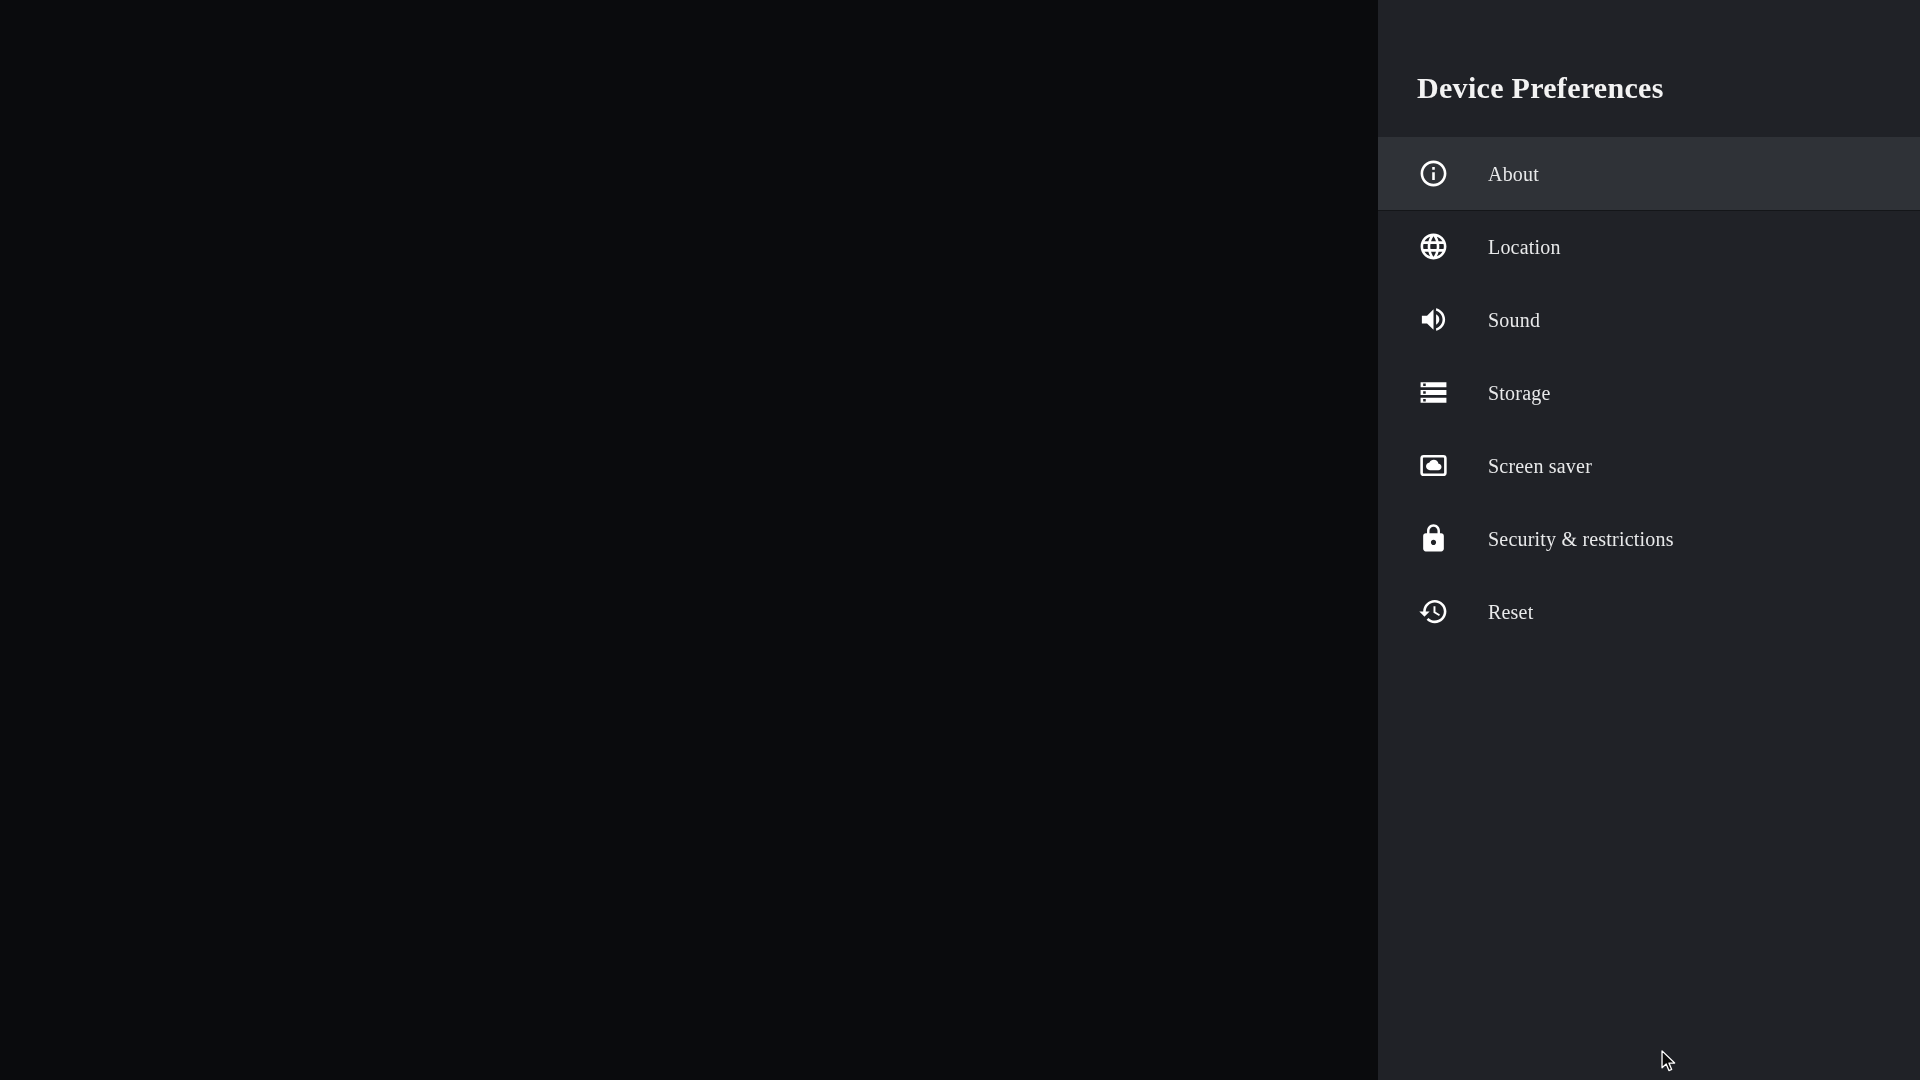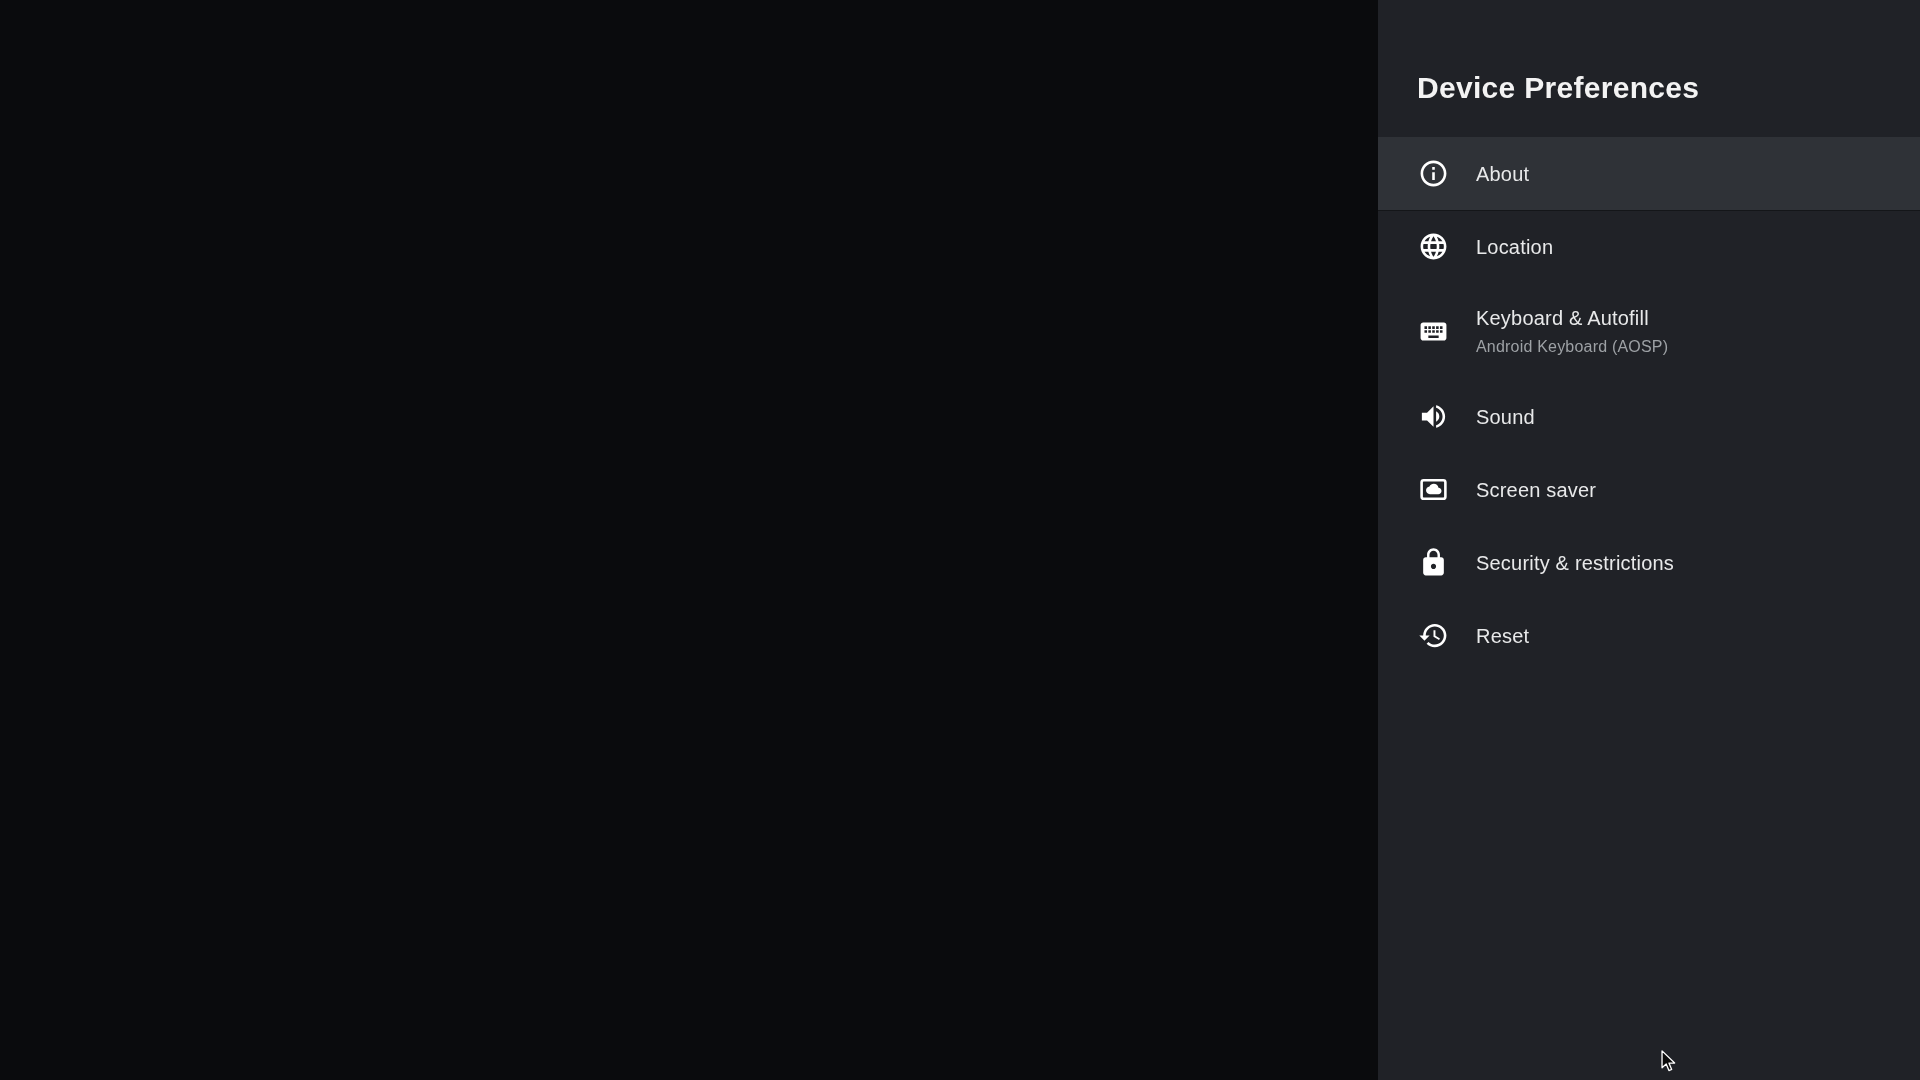--- a/index.html
+++ b/index.html
@@ -7,34 +7,35 @@
     --panel-bg:#202227;
     --selected-bg:#2f3237;
     --title-text:#f3f3f3;
     --item-text:#e8e9ea;
     --subtitle-text:#9da1a5;
     --icon-color:#ffffff;
   }
   *{margin:0;padding:0;box-sizing:border-box;}
   html,body{width:1920px;height:1080px;overflow:hidden;background:#000;}
   body{font-family:"Liberation Sans","DejaVu Sans",sans-serif;position:relative;}
-  .screen{position:absolute;inset:0;width:1920px;height:816px;background:var(--backdrop);}
+  .screen{position:absolute;inset:0;width:1920px;height:816px;background:var(--backdrop);font-family:Liberation Serif, serif;}
   .panel{
     position:absolute;top:0;right:0;width:542px;height:1080px;
     background:var(--panel-bg);
   }
   .panel-title{
     position:absolute;top:70px;left:39px;
     font-size:30px;line-height:36px;font-weight:700;
     letter-spacing:.3px;color:var(--title-text);white-space:nowrap;
   }
   .list{position:absolute;top:137px;left:0;right:0;display:flex;flex-direction:column;}
   .row{
     display:flex;align-items:center;height:73px;padding-left:40px;
     cursor:pointer;
+    gap:12px;
   }
   .row.selected{
     background:var(--selected-bg);
     box-shadow:0 1px 0 rgba(0,0,0,.35);
   }
   .row.two-line{height:97px;}
   .icon{
     width:31px;height:31px;flex:0 0 31px;display:flex;align-items:center;justify-content:center;
     color:var(--icon-color);
   }
@@ -77,41 +78,38 @@
 
       <div class="row">
         <span class="icon">
           <svg viewBox="0 0 24 24">
               <path d="M11.99 2C6.47 2 2 6.48 2 12s4.47 10 9.99 10C17.52 22 22 17.52 22 12S17.52 2 11.99 2zm6.93 6h-2.95c-.32-1.25-.78-2.45-1.38-3.56 1.84.63 3.37 1.91 4.33 3.56zM12 4.04c.83 1.2 1.48 2.53 1.91 3.96h-3.82c.43-1.43 1.08-2.76 1.91-3.96zM4.26 14C4.1 13.36 4 12.69 4 12s.1-1.36.26-2h3.38c-.08.66-.14 1.32-.14 2 0 .68.06 1.34.14 2H4.26zm.82 2h2.95c.32 1.25.78 2.45 1.38 3.56-1.84-.63-3.37-1.9-4.33-3.56zm2.95-8H5.08c.96-1.66 2.49-2.93 4.33-3.56C8.81 5.55 8.35 6.75 8.03 8zM12 19.96c-.83-1.2-1.48-2.53-1.91-3.96h3.82c-.43 1.43-1.08 2.76-1.91 3.96zM14.34 14H9.66c-.09-.66-.16-1.32-.16-2 0-.68.07-1.35.16-2h4.68c.09.65.16 1.32.16 2 0 .68-.07 1.34-.16 2zm.25 5.56c.6-1.11 1.06-2.31 1.38-3.56h2.95c-.96 1.65-2.49 2.93-4.33 3.56zM16.36 14c.08-.66.14-1.32.14-2 0-.68-.06-1.34-.14-2h3.38c.16.64.26 1.31.26 2s-.1 1.36-.26 2h-3.38z"></path>
             </svg>
         </span>
         <span class="label">Location</span>
       </div>
 
-      <div class="row two-line">
-        <span class="icon">
-          <svg viewBox="0 0 24 24">
-              <path d="M20 5H4c-1.1 0-1.99.9-1.99 2L2 17c0 1.1.9 2 2 2h16c1.1 0 2-.9 2-2V7c0-1.1-.9-2-2-2zm-9 3h2v2h-2V8zm0 3h2v2h-2v-2zM8 8h2v2H8V8zm0 3h2v2H8v-2zm-1 2H5v-2h2v2zm0-3H5V8h2v2zm9 7H8v-2h8v2zm0-4h-2v-2h2v2zm0-3h-2V8h2v2zm3 3h-2v-2h2v2zm0-3h-2V8h2v2z"></path>
-            </svg>
-        </span>
-        <span class="text-col">
-          <span class="label">Keyboard &amp; Autofill</span>
-          <span class="sublabel">Android Keyboard (AOSP)</span>
-        </span>
-      </div>
 
       <div class="row">
         <span class="icon">
           <svg viewBox="0 0 24 24">
               <path d="M3 9v6h4l5 5V4L7 9H3zm13.5 3c0-1.77-1.02-3.29-2.5-4.03v8.05c1.48-.73 2.5-2.25 2.5-4.02zM14 3.23v2.06c2.89.86 5 3.54 5 6.71s-2.11 5.85-5 6.71v2.06c4.01-.91 7-4.49 7-8.77s-2.99-7.86-7-8.77z"></path>
             </svg>
         </span>
         <span class="label">Sound</span>
       </div>
 
+      <div class="row">
+        <span class="icon">
+          <svg viewBox="0 0 24 24">
+              <path d="M2 20h20v-4H2v4zm2-3h2v2H4v-2zM2 4v4h20V4H2zm4 3H4V5h2v2zm-4 7h20v-4H2v4zm2-3h2v2H4v-2z"></path>
+            </svg>
+        </span>
+        <span class="label">Storage</span>
+      </div>
 
       <div class="row">
         <span class="icon">
           <svg viewBox="0 0 24 24">
             <rect x="2.8" y="4.8" width="18.4" height="14.4" rx="1.6" fill="none" stroke="currentColor" stroke-width="2"></rect>
             <path transform="translate(6.2,5.6) scale(0.5)" d="M19.35 10.04C18.67 6.59 15.64 4 12 4 9.11 4 6.6 5.64 5.35 8.04 2.34 8.36 0 10.91 0 14c0 3.31 2.69 6 6 6h13c2.76 0 5-2.24 5-5 0-2.64-2.05-4.78-4.65-4.96z"></path>
           </svg>
         </span>
         <span class="label">Screen saver</span>
       </div>

